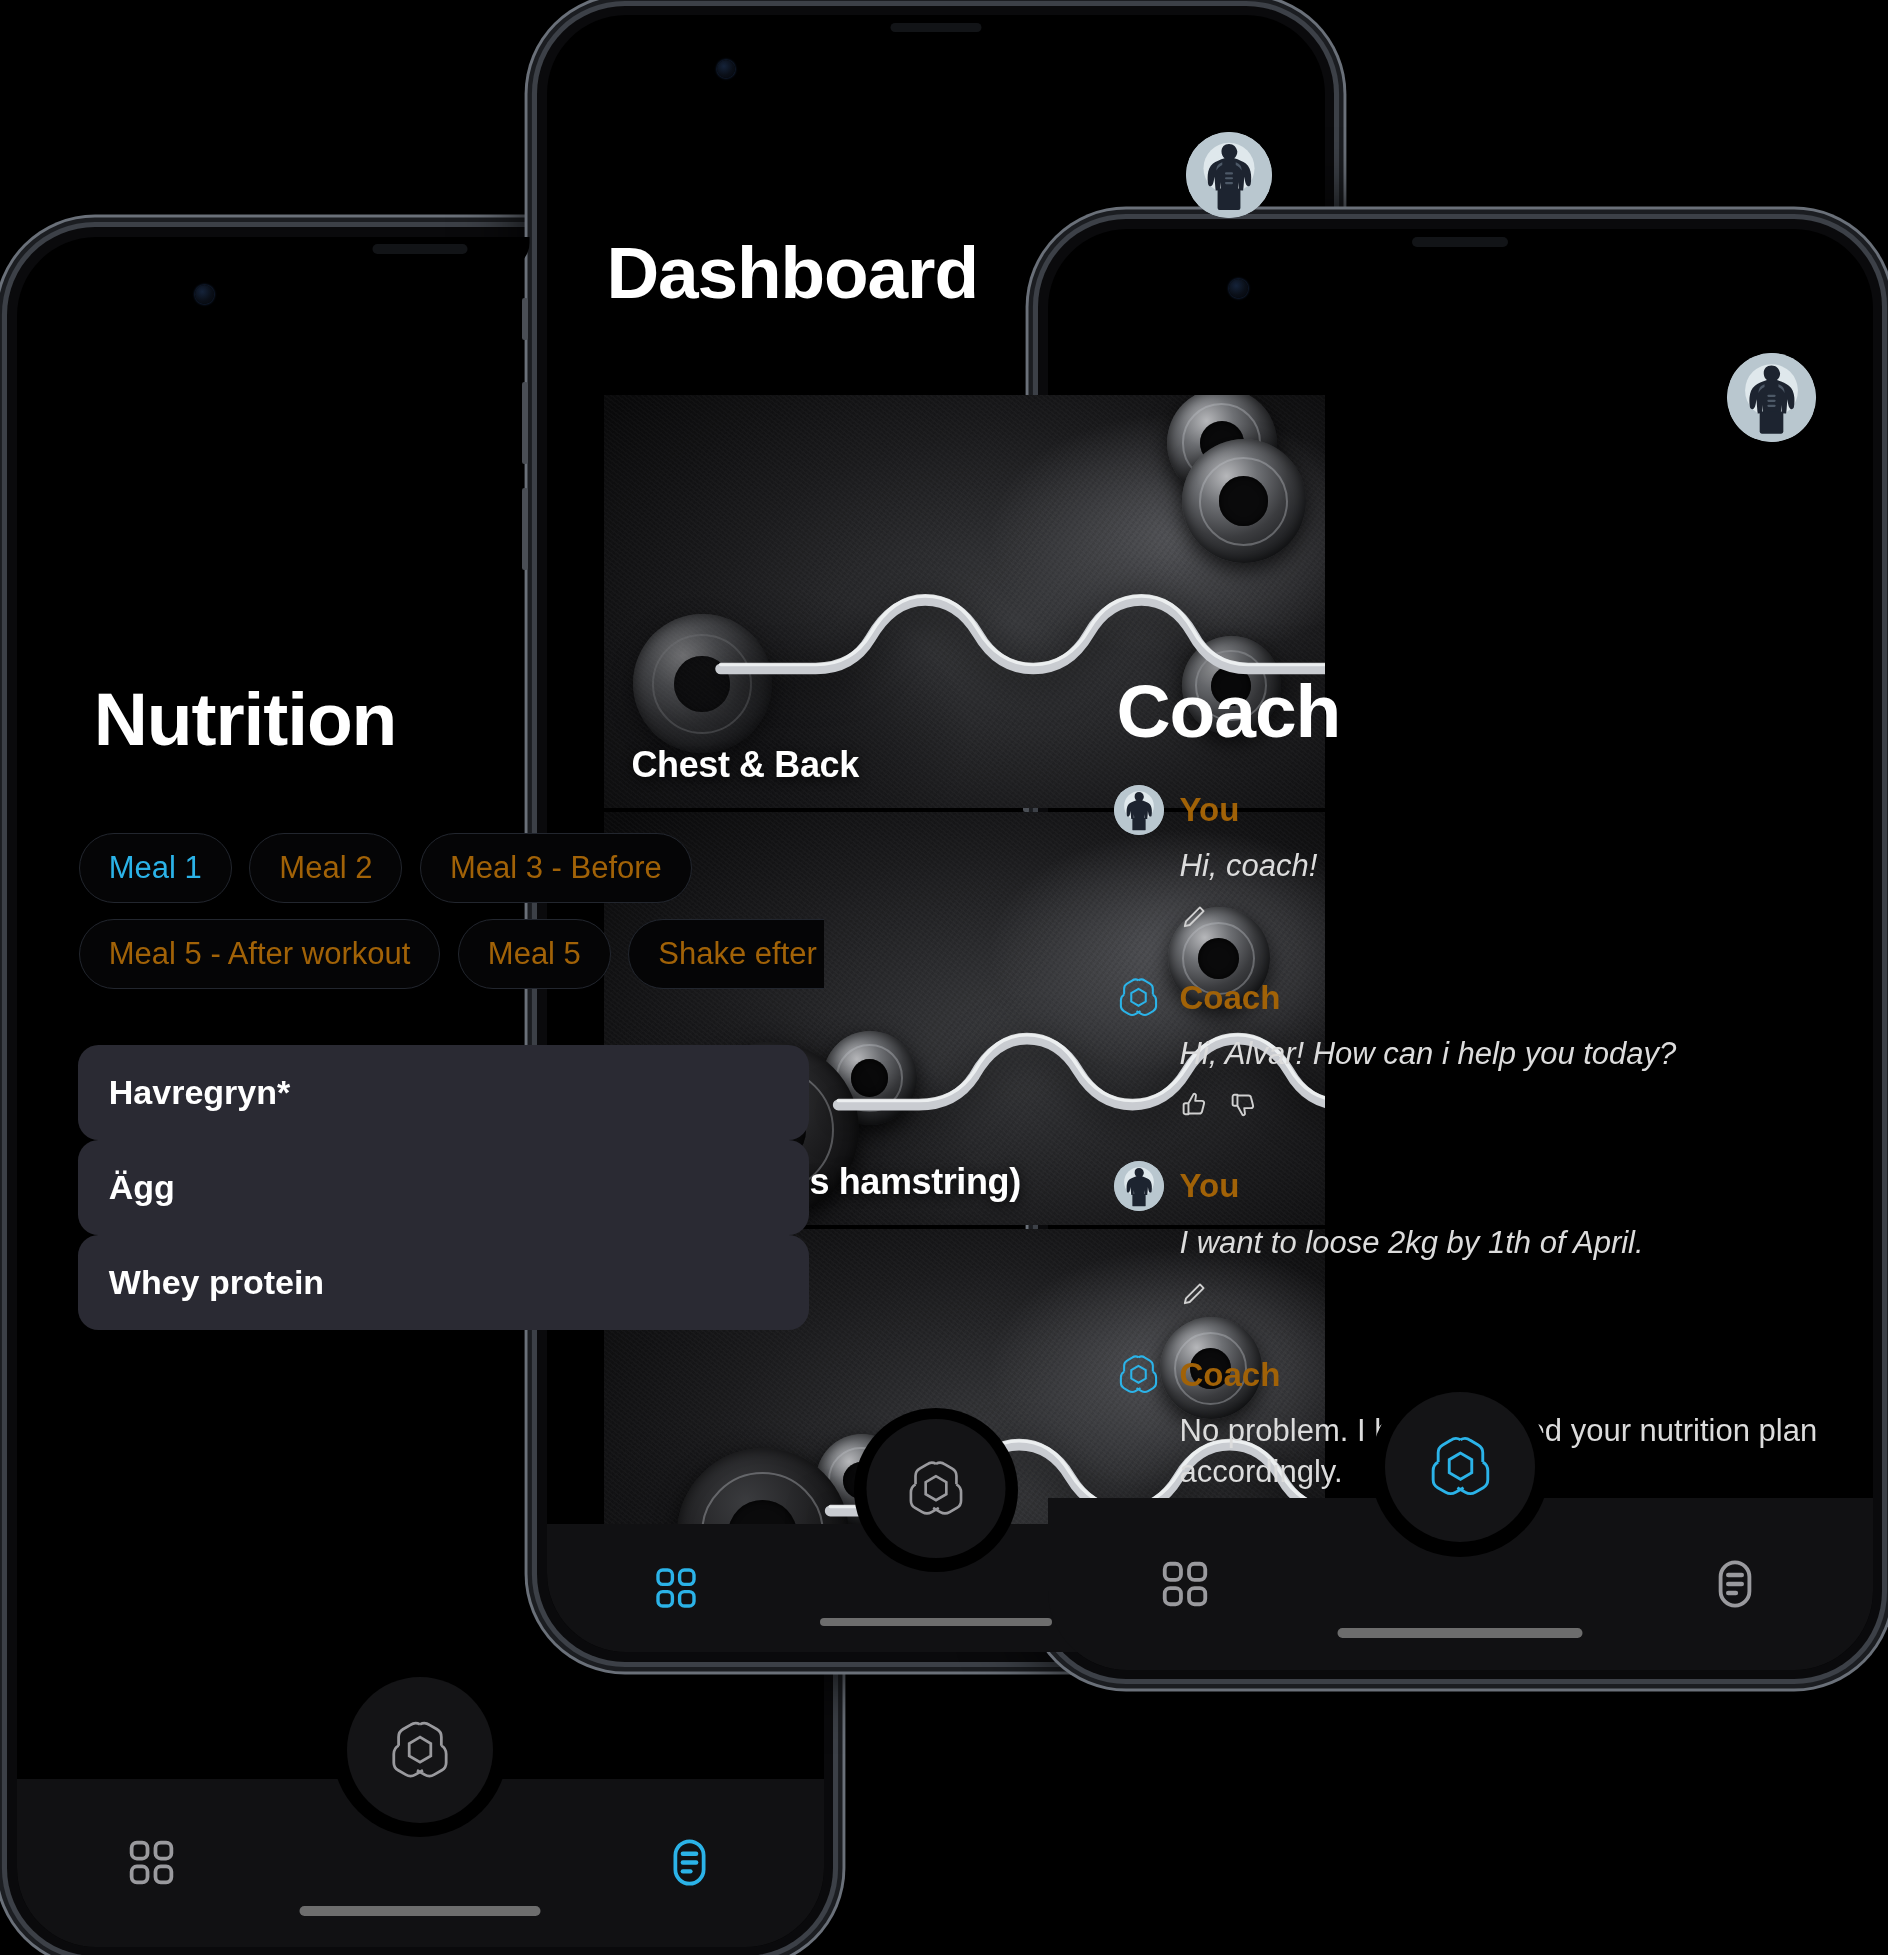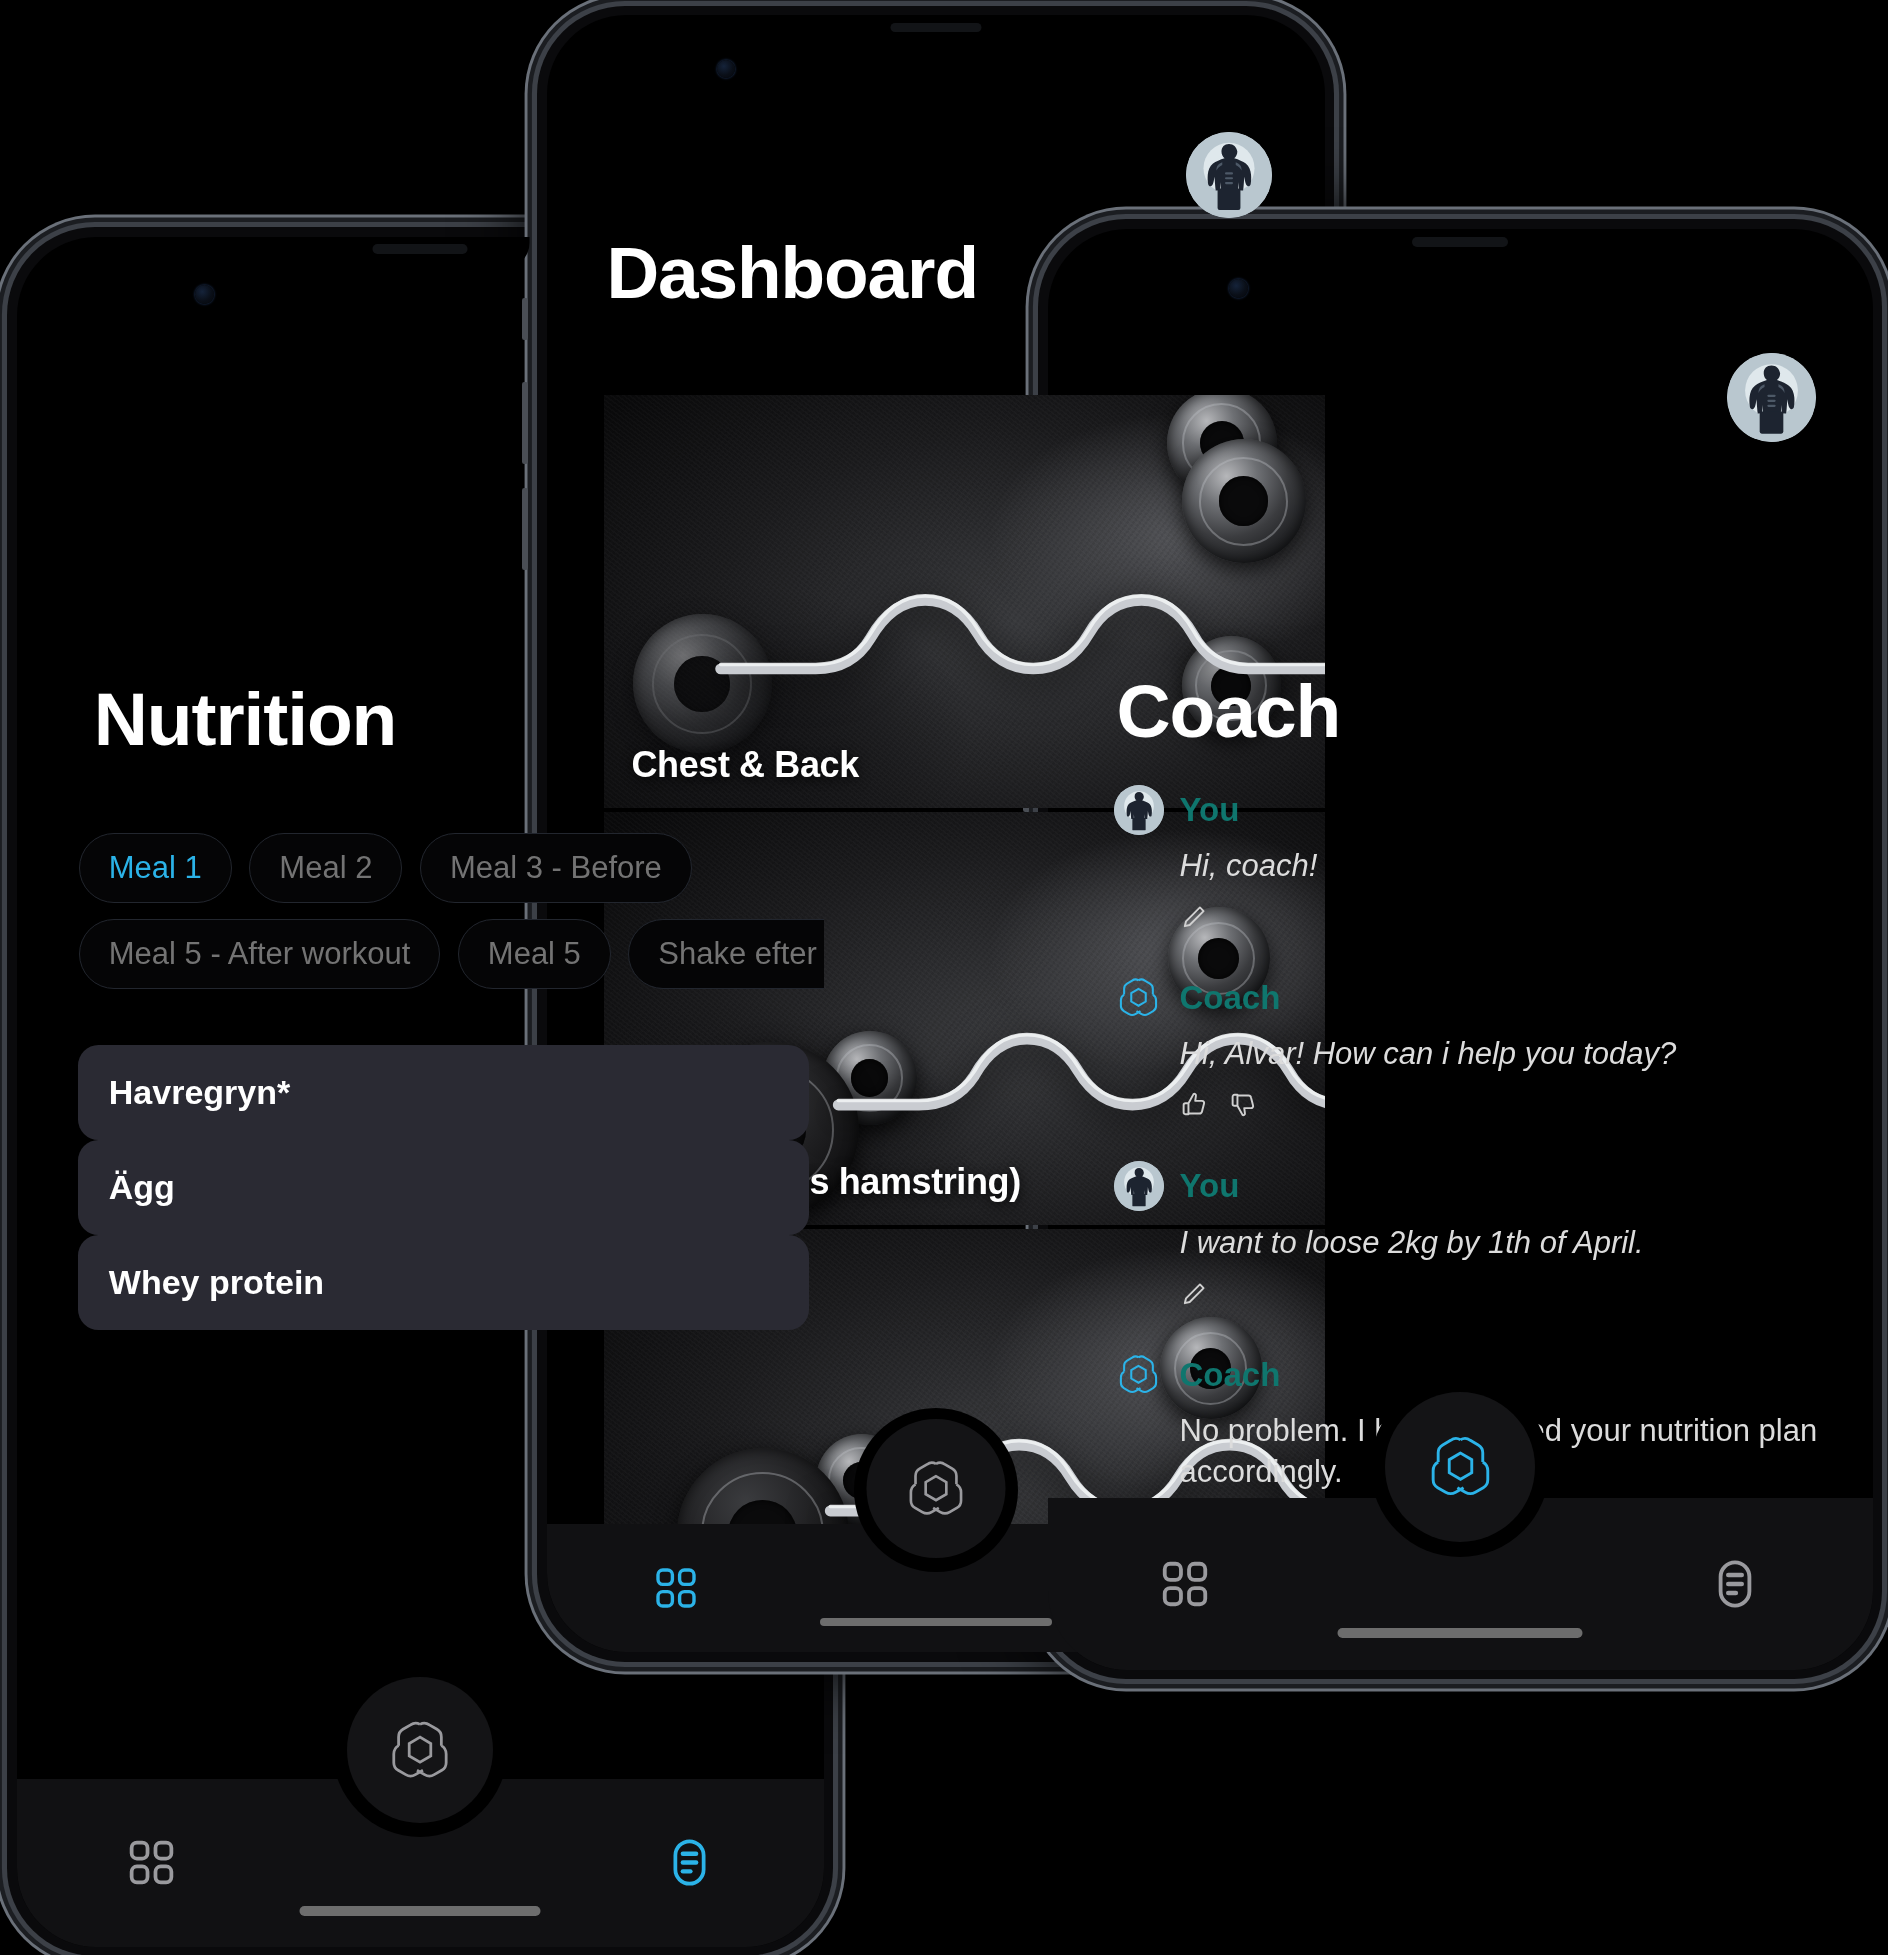--- a/index.html
+++ b/index.html
@@ -116,21 +116,21 @@
     position:absolute;
     left:62px; top:596px;
     width:877px;
     display:flex; flex-wrap:wrap; gap:16px 17.5px;
     z-index:20;
   }
   .chip {
     border:1.5px solid #22262e;
     border-radius:38px;
     padding:16px 29px;
-    color:#737373;
+    color:#a16207;
     font-size:31px;
     font-weight:500;
     white-space:nowrap;
     background:#050506;
   }
   .chip.active { color:#2BB3E8; }
 
   .food-list {
     position:absolute;
     left:61px; top:808px;
@@ -236,21 +236,21 @@
   .msg-avatar {
     width:50px; height:50px;
     border-radius:50%;
     flex:0 0 50px;
     display:flex; align-items:flex-end; justify-content:center;
     overflow:hidden;
   }
   .msg-avatar.user { background:#b9c7cf; }
   .msg-avatar.bot  { background:transparent; align-items:center; }
   .msg-name {
-    color:#0f766e;
+    color:#a16207;
     font-size:33px;
     font-weight:700;
   }
   .msg-body {
     color:#dcdcdc;
     font-size:31px;
     line-height:1.33;
     padding-left:66px;
     font-weight:400;
   }

